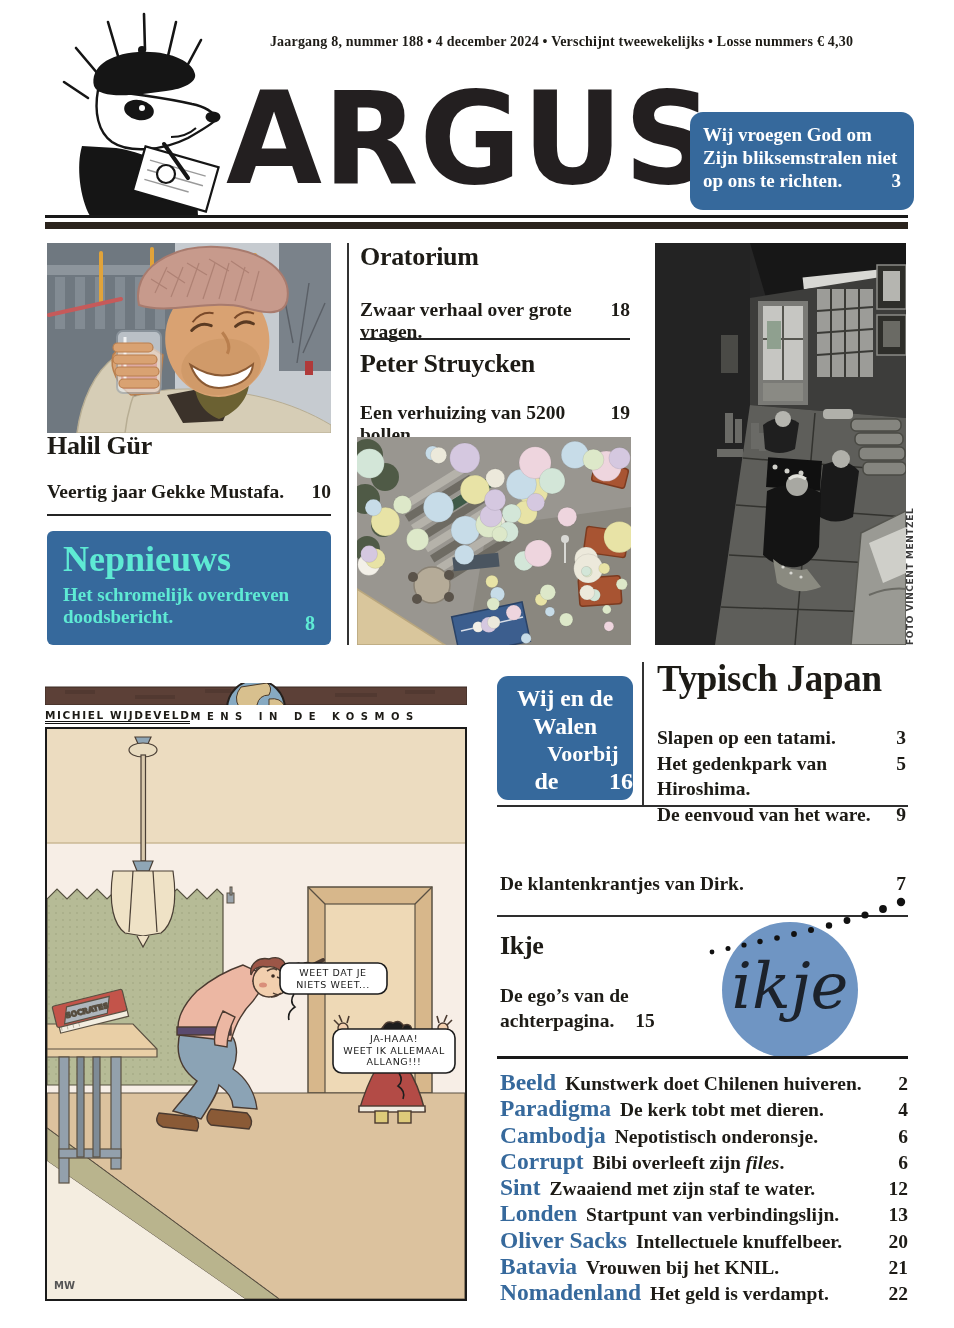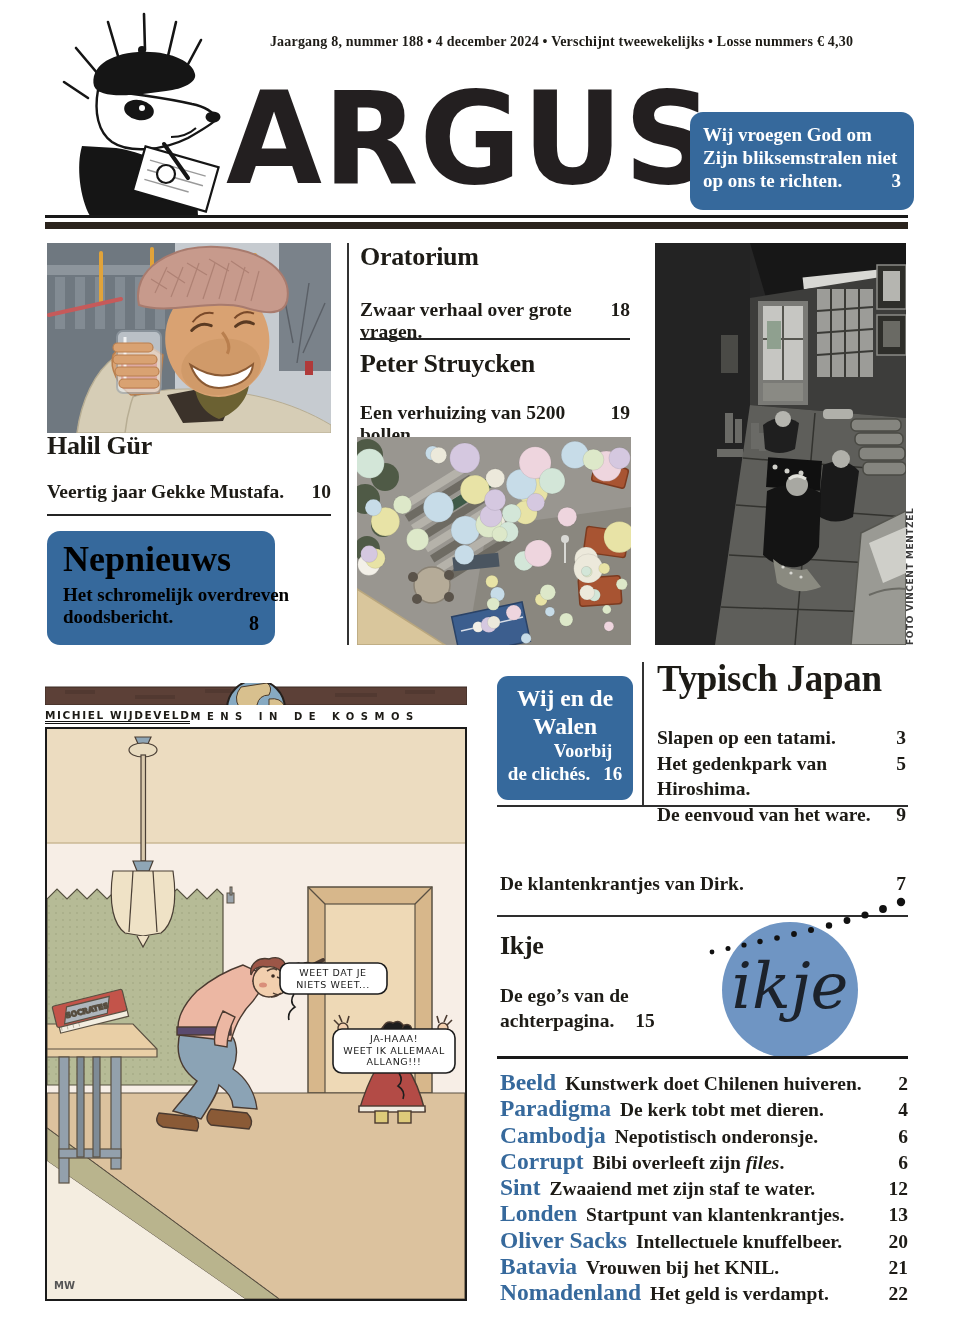--- a/index.html
+++ b/index.html
@@ -19,39 +19,39 @@
   
   .h1{font-weight:bold;font-size:26px;line-height:1.05;letter-spacing:-.3px;}
   .h1-big{font-weight:bold;font-size:37px;line-height:1.05;letter-spacing:-.3px;}
   .sub{font-weight:bold;font-size:19.5px;display:flex;justify-content:space-between;align-items:baseline;}
   .divider{height:2px;background:#242424;}
 
   
   .halil-title{left:47px;top:432px;}
   .halil-sub{left:47px;top:481px;width:284px;}
   .div-left{left:47px;top:514px;width:284px;}
-  .nep-box{left:47px;top:531px;width:228px;height:114px;background:#36699c;border-radius:13px;color:#000000;box-sizing:border-box;padding:10px 16px 10px 16px;}
+  .nep-box{left:47px;top:531px;width:284px;height:114px;background:#36699c;border-radius:6px;color:#5eead4;box-sizing:border-box;padding:10px 16px 10px 16px;}
   .nep-title{font-weight:bold;font-size:36px;line-height:1.05;}
   .nep-sub{position:relative;margin-top:5px;font-weight:bold;font-size:19px;line-height:1.18;width:230px;}
   .nep-page{position:absolute;right:16px;bottom:10px;font-weight:bold;font-size:20px;}
 
   .vline1{left:347px;top:243px;width:2px;height:402px;background:#333;}
   .orat-title{left:360px;top:243px;}
   .orat-sub{left:360px;top:299px;width:270px;}
   .div-mid{left:360px;top:338px;width:270px;}
   .struy-title{left:360px;top:350px;}
   .struy-sub{left:360px;top:402px;width:270px;}
 
   .photo-credit{left:905px;top:533px;height:112px;writing-mode:vertical-rl;transform:rotate(180deg);font-family:"DejaVu Sans",sans-serif;font-weight:bold;font-size:9px;letter-spacing:.6px;color:#3c3c3c;white-space:nowrap;}
 
   
   .walen-box{left:497px;top:676px;width:136px;height:124px;background:#36699c;border-radius:11px;color:#fff;text-align:center;box-sizing:border-box;padding-top:9px;}
   .walen-big{font-weight:bold;font-size:23.5px;line-height:1.18;}
-  .walen-small{font-weight:bold;font-size:18px;line-height:1.25;padding-left:36px;}
-  .walen-last{display:inline-flex;gap:13px;font-weight:bold;font-size:19px;}
+  .walen-small{font-weight:bold;font-size:22px;line-height:1.25;padding-left:36px;}
+  .walen-last{display:inline-flex;gap:13px;font-weight:bold;font-size:24px;}
   .vline2{left:642px;top:662px;width:2px;height:143px;background:#333;}
   .tj-title{left:657px;top:660px;}
   .tj-list{left:657px;top:725px;width:249px;}
   .tj-row{display:flex;justify-content:space-between;align-items:baseline;font-weight:bold;font-size:19.5px;line-height:25.5px;}
   .hline{left:497px;width:411px;height:2px;background:#2e2e2e;}
   .ditjes-title{left:500px;top:820px;}
   .ditjes-sub{left:500px;top:873px;width:406px;}
   .ikje-title{left:500px;top:932px;}
   .ikje-sub{left:500px;top:983px;font-weight:bold;font-size:19.5px;line-height:1.3;}
   .ikje-page{margin-left:16px;}
@@ -497,21 +497,21 @@
         <span class="idx-text">Bibi overleeft zijn <em>files</em>.</span>
         <span class="idx-page">6</span>
       </div>
       <div class="idx-row">
         <span class="idx-term">Sint</span>
         <span class="idx-text">Zwaaiend met zijn staf te water.</span>
         <span class="idx-page">12</span>
       </div>
       <div class="idx-row">
         <span class="idx-term">Londen</span>
-        <span class="idx-text">Startpunt van klantenkrantjes.</span>
+        <span class="idx-text">Startpunt van verbindingslijn.</span>
         <span class="idx-page">13</span>
       </div>
       <div class="idx-row">
         <span class="idx-term">Oliver Sacks</span>
         <span class="idx-text">Intellectuele knuffelbeer.</span>
         <span class="idx-page">20</span>
       </div>
       <div class="idx-row">
         <span class="idx-term">Batavia</span>
         <span class="idx-text">Vrouwen bij het KNIL.</span>

